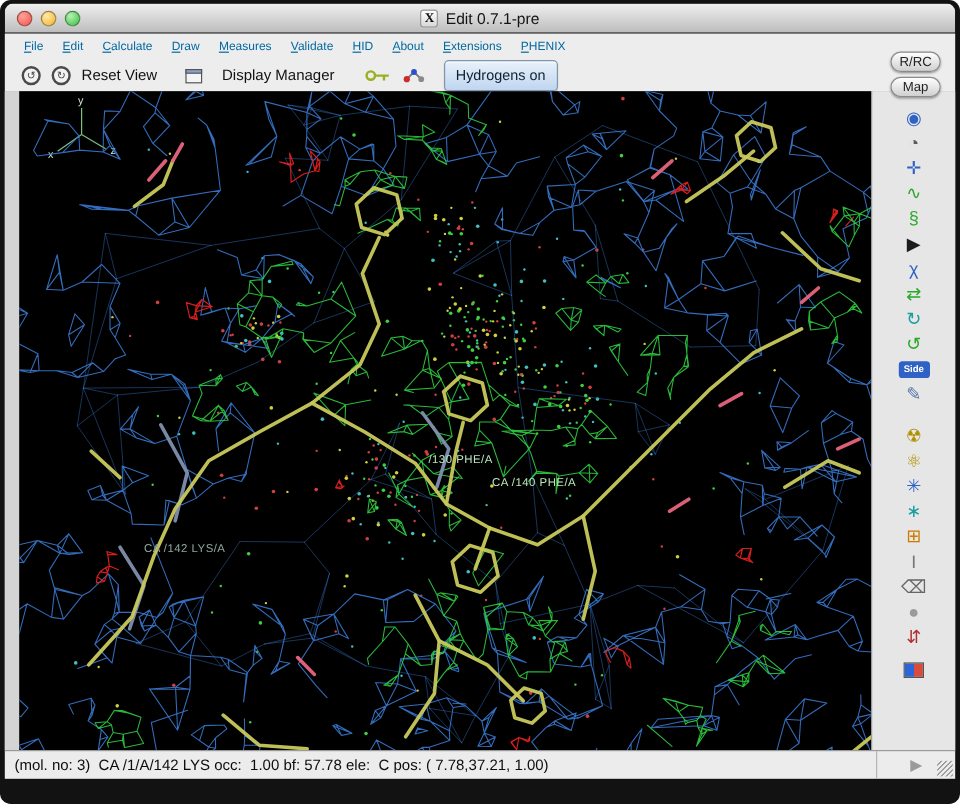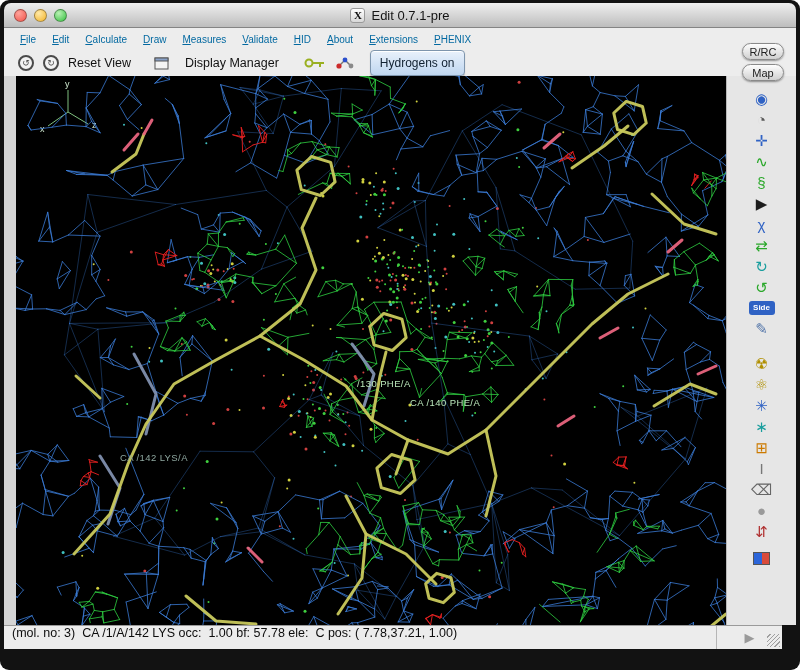--- a/index.html
+++ b/index.html
@@ -45,22 +45,22 @@
 .canvas-label{position:absolute;font-size:9.5px;letter-spacing:.4px;white-space:nowrap;z-index:3}
 .right-col{flex:1;background:#e6e6e6;border-left:1px solid #b8b8b8;display:flex;
   flex-direction:column;align-items:center;padding-top:12px}
 .rt-icon{width:26px;height:21px;display:flex;align-items:center;justify-content:center;
   font-size:15px;line-height:1;cursor:default}
 .rt-icon.gap{margin-top:14px}
 .rt-icon.badge{font-size:8px;font-weight:bold;color:#fff;border-radius:3px;height:14px;
   width:26px;margin:3px 0}
 .rt-icon.flag{width:17px;height:13px;border:1px solid #555;margin-top:10px;
   background:linear-gradient(90deg,#2b65d9 0 50%,#d94b3b 50% 100%)}
-.statusbar{position:absolute;left:4px;right:18px;top:625px;height:24px;background:#ececec;
-  border-top:1px solid #9a9a9a;display:flex;font-size:12.5px;color:#0d0d0d}
+.statusbar{position:absolute;left:4px;right:4px;top:625px;height:24px;background:#ececec;
+  border-top:1px solid #9a9a9a;display:flex;align-items:center;font-size:12.5px;color:#0d0d0d}
 .status-text{flex:1;padding-left:8px;white-space:pre}
 .status-right{width:66px;height:100%;border-left:1px solid #b5b5b5;display:flex;
   align-items:center;justify-content:center;position:relative;color:#9a9a9a;font-size:13px}
 .grip{position:absolute;right:2px;bottom:2px;width:13px;height:13px;
   background:repeating-linear-gradient(135deg,transparent 0 2px,#9f9f9f 2px 3px)}
 </style>
 </head>
 <body>
 
 <div class="window">

